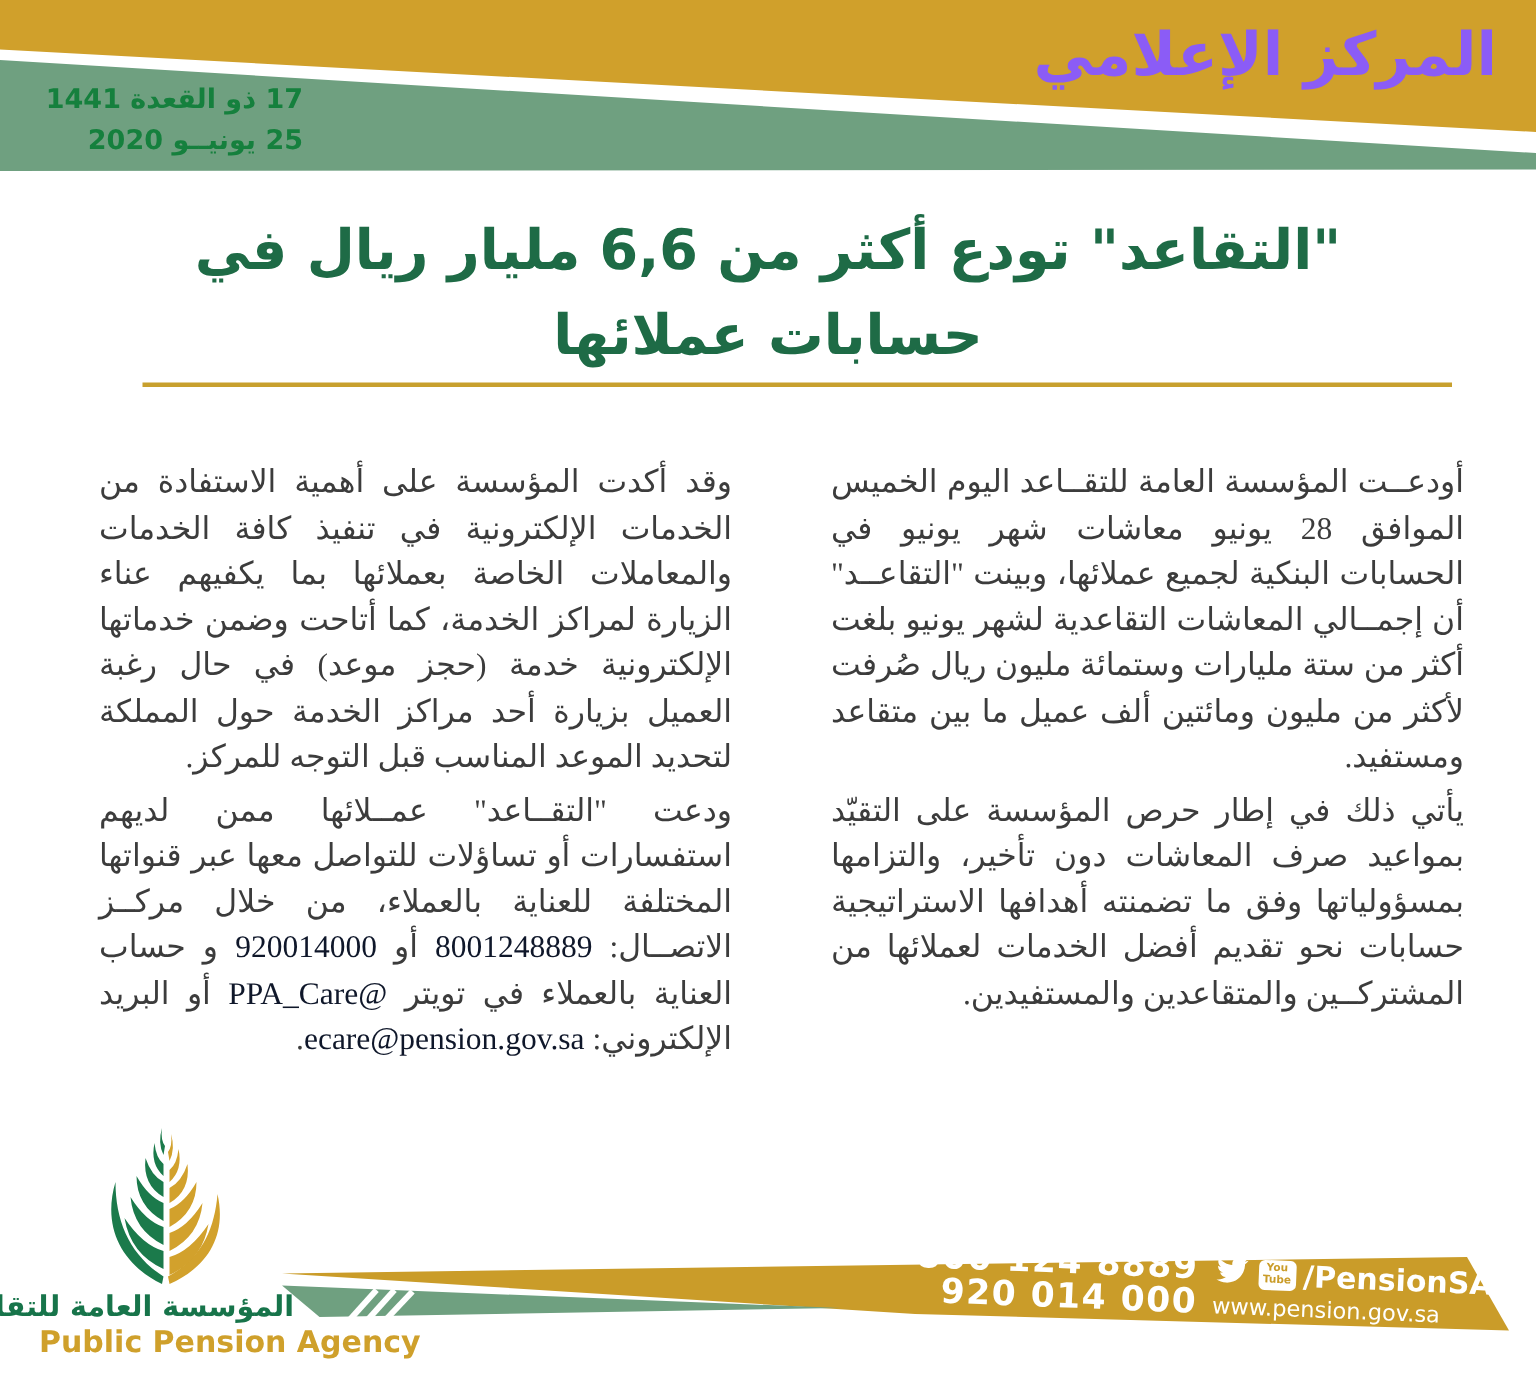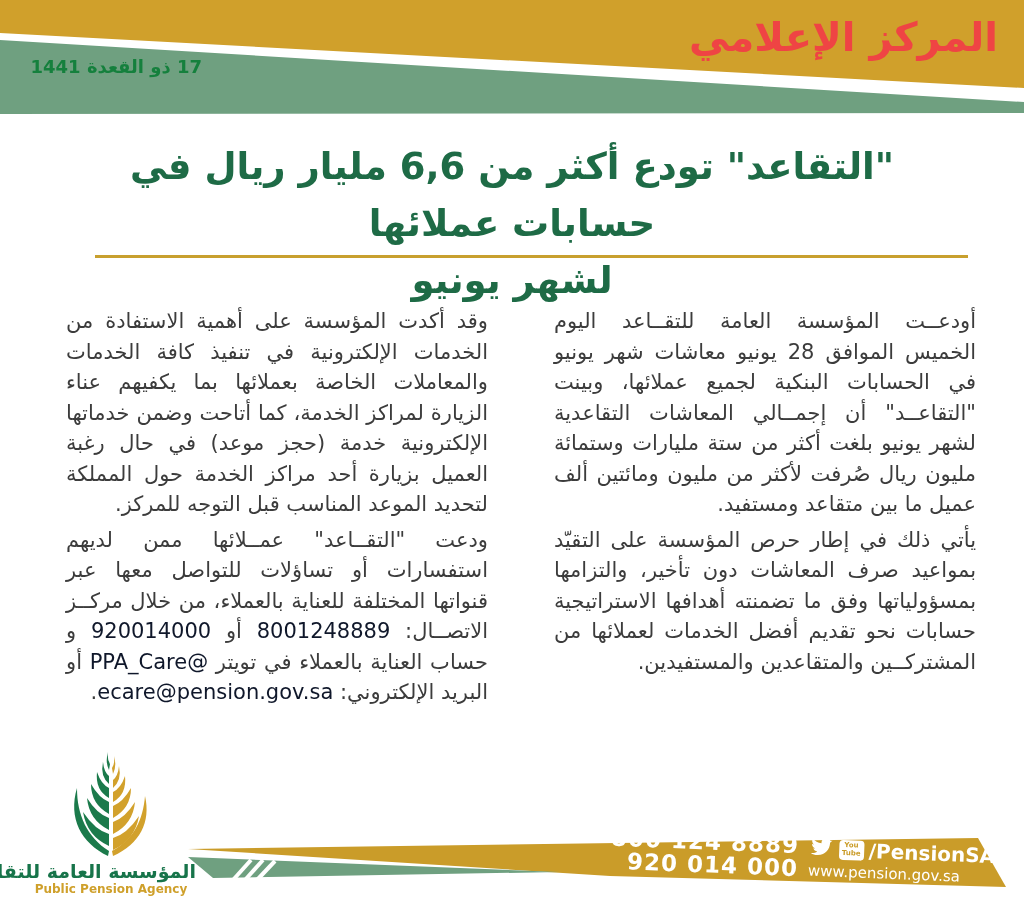--- a/index.html
+++ b/index.html
@@ -1,71 +1,72 @@
 <!DOCTYPE html>
 <html lang="ar"><head>
 <meta charset="utf-8">
 <style>
   html,body{margin:0;padding:0;background:#ffffff;}
   .page{position:relative;width:1024px;height:920px;background:#fff;overflow:hidden;
         font-family:"DejaVu Sans","Liberation Sans",sans-serif;}
 
   
   .header-svg{position:absolute;top:0;left:0;display:block;}
-  .header-title{position:absolute;top:14px;right:26px;color:#ef4444;font-size:40px;font-weight:bold;direction:rtl;}
+  .header-title{position:absolute;top:14px;right:26px;color:#8b5cf6;font-size:40px;font-weight:bold;direction:rtl;}
   .header-dates{position:absolute;top:53px;left:22px;width:180px;color:#15803d;font-size:18px;
                 font-weight:bold;line-height:27px;direction:rtl;text-align:right;white-space:nowrap;}
 
   
   .article-title{position:absolute;top:138px;left:55px;right:55px;margin:0;text-align:center;
                  color:#1E6B46;font-size:37px;font-weight:bold;line-height:57px;direction:rtl;}
   .gold-rule{position:absolute;top:255px;left:95px;width:873px;height:3px;background:#C8A02E;border:none;margin:0;}
 
   
   .columns{position:absolute;top:306px;left:48px;right:48px;display:flex;gap:48px;direction:rtl;
            color:#3C3C3C;font-size:21px;line-height:30.5px;text-align:justify;}
   .col{flex:1;min-width:0;}
-  .col p{margin:0 0 5px 18px;}
+  .col p{margin:0 0 5px 18px;font-family:Liberation Serif, serif;}
   .green-link{color:#0f172a;}
 
   
   .footer-stripes{position:absolute;left:0;top:828px;display:block;}
   .footer-contact{position:absolute;left:695px;top:830px;width:300px;transform:rotate(2.3deg);
                   transform-origin:left center;display:flex;align-items:center;justify-content:flex-end;
                   gap:10px;color:#fff;}
   .fc-numbers{text-align:right;font-weight:bold;font-size:23px;line-height:23px;letter-spacing:1px;white-space:nowrap;}
   .fc-social{display:flex;flex-direction:column;gap:1px;}
   .fc-row{display:flex;align-items:center;gap:5px;}
   .fc-handle{font-size:20px;font-weight:bold;white-space:nowrap;}
   .fc-site{font-size:15px;text-align:left;white-space:nowrap;}
   .yt{display:inline-flex;flex-direction:column;align-items:center;justify-content:center;
       width:25px;height:20px;background:#fff;border-radius:4px;color:#CA9C29;
       font-size:7px;font-weight:bold;line-height:7.5px;}
   .tw{display:inline-block;}
 
   .logo{position:absolute;left:26px;top:748px;width:170px;text-align:center;}
   .logo svg{display:block;margin:0 auto;}
   .logo-ar{color:#17744A;font-size:19px;font-weight:bold;direction:rtl;margin-top:0px;white-space:nowrap;}
-  .logo-en{color:#CFA02B;font-size:12px;font-weight:bold;white-space:nowrap;}
+  .logo-en{color:#CFA02B;font-size:20px;font-weight:bold;white-space:nowrap;}
 </style>
 </head>
 <body>
 
 <div class="page">
 
   <svg class="header-svg" width="1024" height="150" viewBox="0 0 1024 150">
     <polygon points="0,0 1024,0 1024,88 0,33" fill="#D0A02B"></polygon>
     <polygon points="0,40 1024,102 1024,113 0,114" fill="#6FA080"></polygon>
   </svg>
   <div class="header-title">المركز الإعلامي</div>
   <div class="header-dates">
     <div>17 ذو القعدة 1441</div>
+    <div>25 يونيــو 2020</div>
   </div>
 
-  <h1 class="article-title"><span>"التقاعد" تودع أكثر من 6,6 مليار ريال في حسابات عملائها</span><br><span>لشهر يونيو</span></h1>
+  <h1 class="article-title"><span>"التقاعد" تودع أكثر من 6,6 مليار ريال في حسابات عملائها</span><br></h1>
   <hr class="gold-rule">
 
   <section class="columns">
     <div class="col">
       <p>أودعــت المؤسسة العامة للتقــاعد اليوم الخميس الموافق 28 يونيو معاشات شهر يونيو في الحسابات البنكية لجميع عملائها، وبينت "التقاعــد" أن إجمــالي المعاشات التقاعدية لشهر يونيو بلغت أكثر من ستة مليارات وستمائة مليون ريال صُرفت لأكثر من مليون ومائتين ألف عميل ما بين متقاعد ومستفيد.</p>
       <p>يأتي ذلك في إطار حرص المؤسسة على التقيّد بمواعيد صرف المعاشات دون تأخير، والتزامها بمسؤولياتها وفق ما تضمنته أهدافها الاستراتيجية حسابات نحو تقديم أفضل الخدمات لعملائها من المشتركــين والمتقاعدين والمستفيدين.</p>
     </div>
     <div class="col">
       <p>وقد أكدت المؤسسة على أهمية الاستفادة من الخدمات الإلكترونية في تنفيذ كافة الخدمات والمعاملات الخاصة بعملائها بما يكفيهم عناء الزيارة لمراكز الخدمة، كما أتاحت وضمن خدماتها الإلكترونية خدمة (حجز موعد) في حال رغبة العميل بزيارة أحد مراكز الخدمة حول المملكة لتحديد الموعد المناسب قبل التوجه للمركز.</p>
       <p><span>ودعت "التقــاعد" عمــلائها ممن لديهم استفسارات أو تساؤلات للتواصل معها عبر قنواتها المختلفة للعناية بالعملاء، من خلال مركــز الاتصــال: </span><span class="green-link">8001248889</span><span> أو </span><span class="green-link">920014000</span><span> و حساب العناية بالعملاء في تويتر </span><span class="green-link">@PPA_Care</span><span> أو البريد الإلكتروني: </span><span class="green-link">ecare@pension.gov.sa</span><span>.</span></p>

